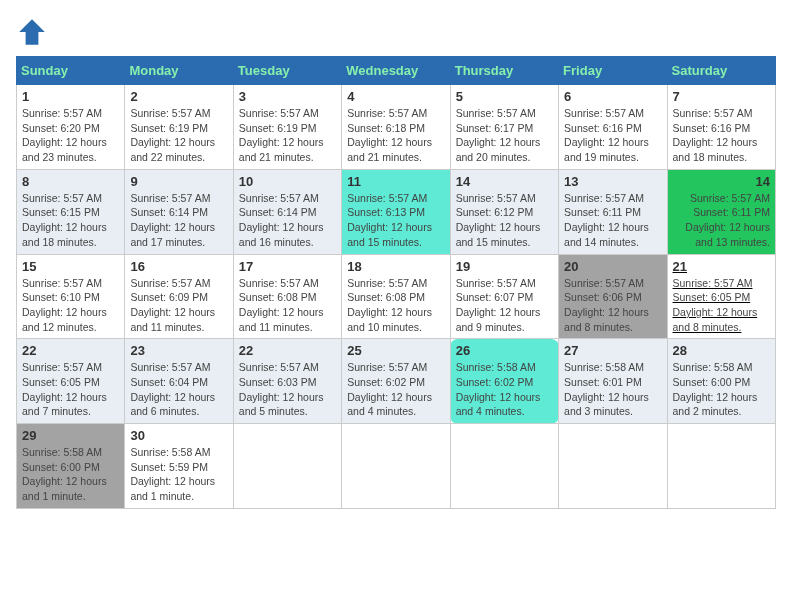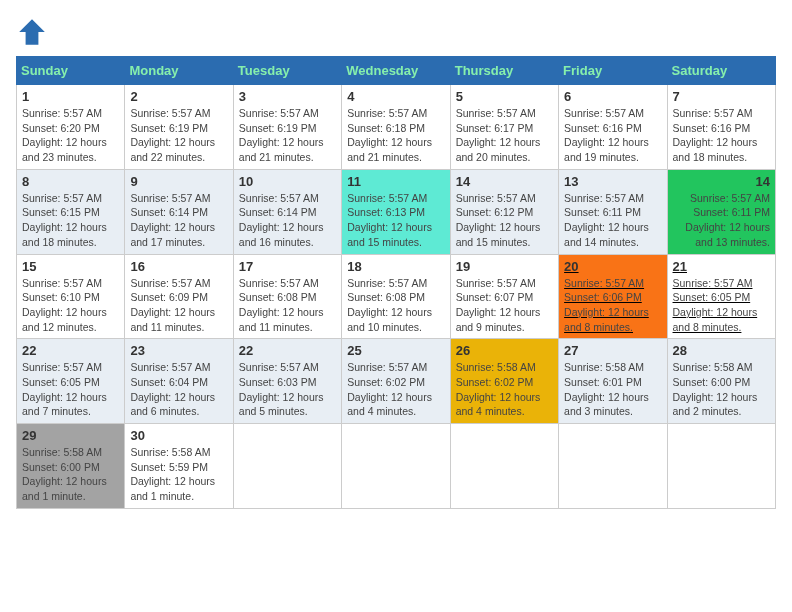--- a/index.html
+++ b/index.html
@@ -194,21 +194,21 @@
           <div class="day-info">Sunrise: 5:57 AM<br>Sunset: 6:08 PM<br>Daylight: 12 hours and 11 minutes.</div>
         </td>
         <td style="background-color: rgb(255, 255, 255);">
           <span class="day-number">18</span>
           <div class="day-info">Sunrise: 5:57 AM<br>Sunset: 6:08 PM<br>Daylight: 12 hours and 10 minutes.</div>
         </td>
         <td style="background-color: rgb(255, 255, 255);">
           <span class="day-number">19</span>
           <div class="day-info">Sunrise: 5:57 AM<br>Sunset: 6:07 PM<br>Daylight: 12 hours and 9 minutes.</div>
         </td>
-        <td style="background-color: #f97316; text-decoration: underline;">
+        <td style="background-color: #a3a3a3;">
           <span class="day-number">20</span>
           <div class="day-info">Sunrise: 5:57 AM<br>Sunset: 6:06 PM<br>Daylight: 12 hours and 8 minutes.</div>
         </td>
         <td style="background-color: rgb(255, 255, 255); text-decoration: underline;">
           <span class="day-number">21</span>
           <div class="day-info">Sunrise: 5:57 AM<br>Sunset: 6:05 PM<br>Daylight: 12 hours and 8 minutes.</div>
         </td>
       </tr>
       <tr class="row-even">
         <td style="background-color: rgb(232, 238, 244);">
@@ -220,21 +220,21 @@
           <div class="day-info">Sunrise: 5:57 AM<br>Sunset: 6:04 PM<br>Daylight: 12 hours and 6 minutes.</div>
         </td>
         <td style="background-color: rgb(232, 238, 244);">
           <span class="day-number">22</span>
           <div class="day-info">Sunrise: 5:57 AM<br>Sunset: 6:03 PM<br>Daylight: 12 hours and 5 minutes.</div>
         </td>
         <td style="background-color: rgb(232, 238, 244); margin-top: 21px;">
           <span class="day-number">25</span>
           <div class="day-info">Sunrise: 5:57 AM<br>Sunset: 6:02 PM<br>Daylight: 12 hours and 4 minutes.</div>
         </td>
-        <td style="background-color: #eab308;">
+        <td style="background-color: #5eead4; border-radius: 8px;">
           <span class="day-number">26</span>
           <div class="day-info">Sunrise: 5:58 AM<br>Sunset: 6:02 PM<br>Daylight: 12 hours and 4 minutes.</div>
         </td>
         <td style="background-color: rgb(232, 238, 244);">
           <span class="day-number">27</span>
           <div class="day-info">Sunrise: 5:58 AM<br>Sunset: 6:01 PM<br>Daylight: 12 hours and 3 minutes.</div>
         </td>
         <td style="background-color: rgb(232, 238, 244); margin-left: 14px;">
           <span class="day-number">28</span>
           <div class="day-info">Sunrise: 5:58 AM<br>Sunset: 6:00 PM<br>Daylight: 12 hours and 2 minutes.</div>

